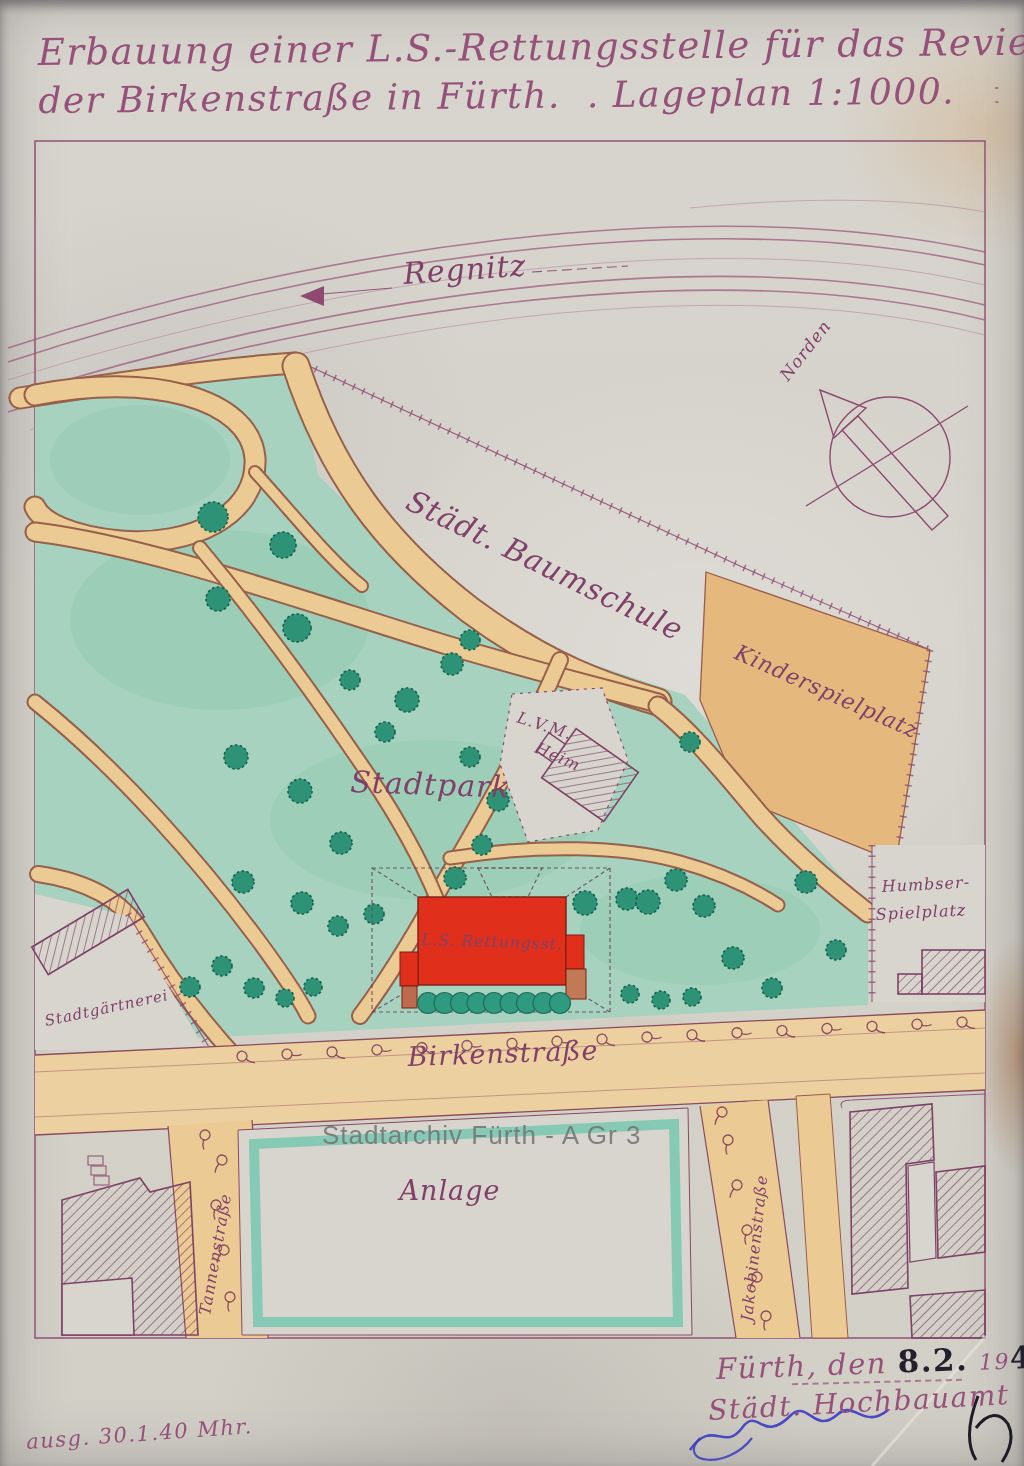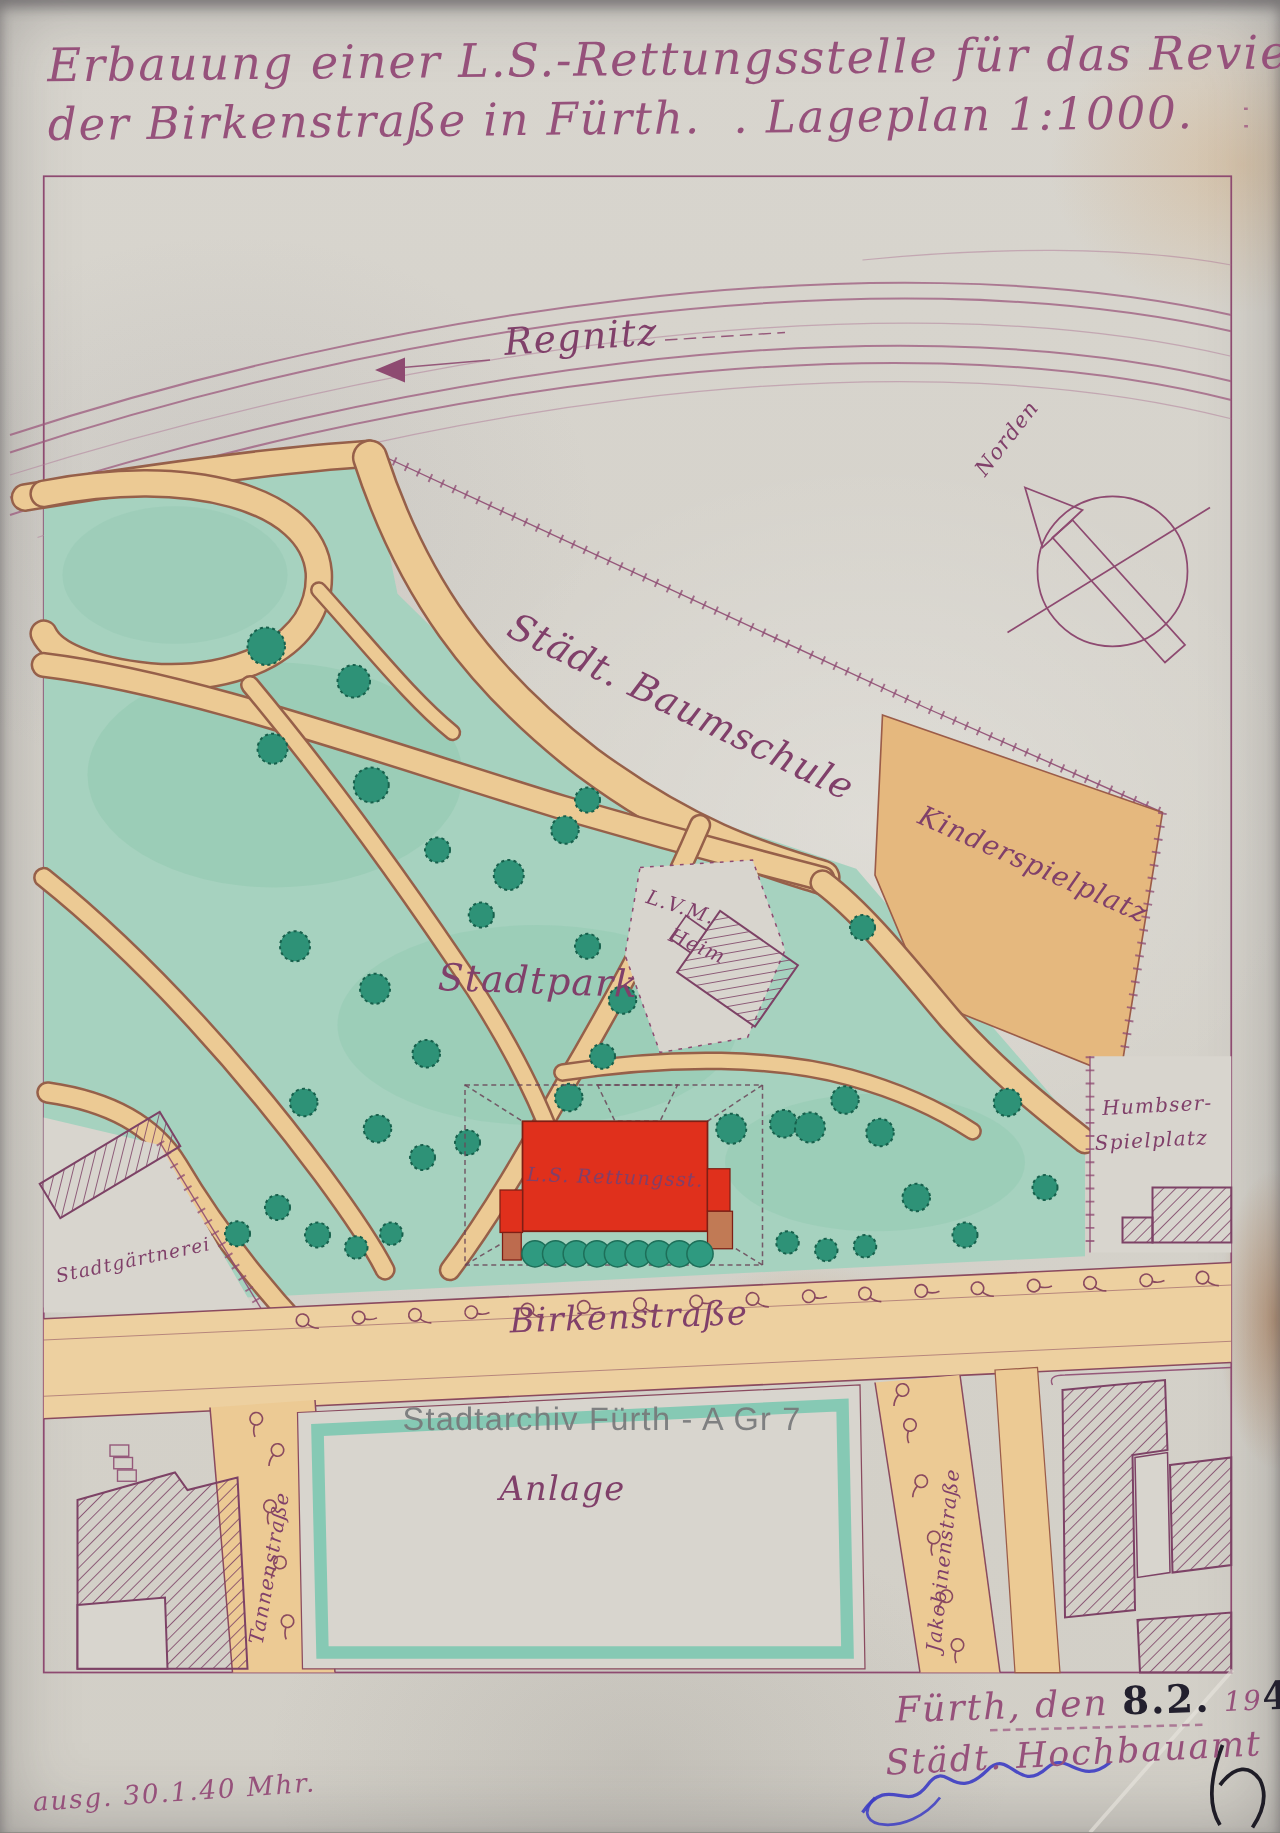--- a/index.html
+++ b/index.html
@@ -313,21 +313,21 @@
 
     <text transform="translate(350,792) rotate(2)" font-size="30">Stadtpark</text>
 
     <path d="M690,1450 C712,1418 724,1452 742,1428 C758,1406 762,1444 790,1416 C808,1398 814,1436 838,1414 C854,1400 864,1430 888,1410" stroke="#3c3cc4" stroke-width="2.6" fill="none" opacity=".9"></path>
     <path d="M700,1438 C676,1464 728,1470 752,1438" stroke="#3c3cc4" stroke-width="2.2" fill="none" opacity=".85"></path>
     <path d="M978,1396 C968,1422 966,1444 976,1460 M976,1428 C988,1412 1000,1412 1008,1424 C1014,1436 1010,1450 1002,1462" stroke="#1e1c26" stroke-width="3" fill="none"></path>
 
     <line x1="986" y1="1336" x2="872" y2="1466" stroke="#e9e6df" stroke-width="3" opacity=".6"></line>
   </svg>
 
-  <div class="watermark">Stadtarchiv Fürth - A Gr 7</div>
+  <div class="watermark">Stadtarchiv Fürth - A Gr 3</div>
 
   <div class="sigline1 hand">
     <span>Fürth, den</span>
     <span class="dk">8.2.</span>
     <span class="yr">19</span><span class="dk">40</span>
   </div>
   <div class="dashline"></div>
   <div class="sigline2 hand">Städt. Hochbauamt</div>
   <div class="issued hand">ausg. 30.1.40 Mhr.</div>
 </div>

